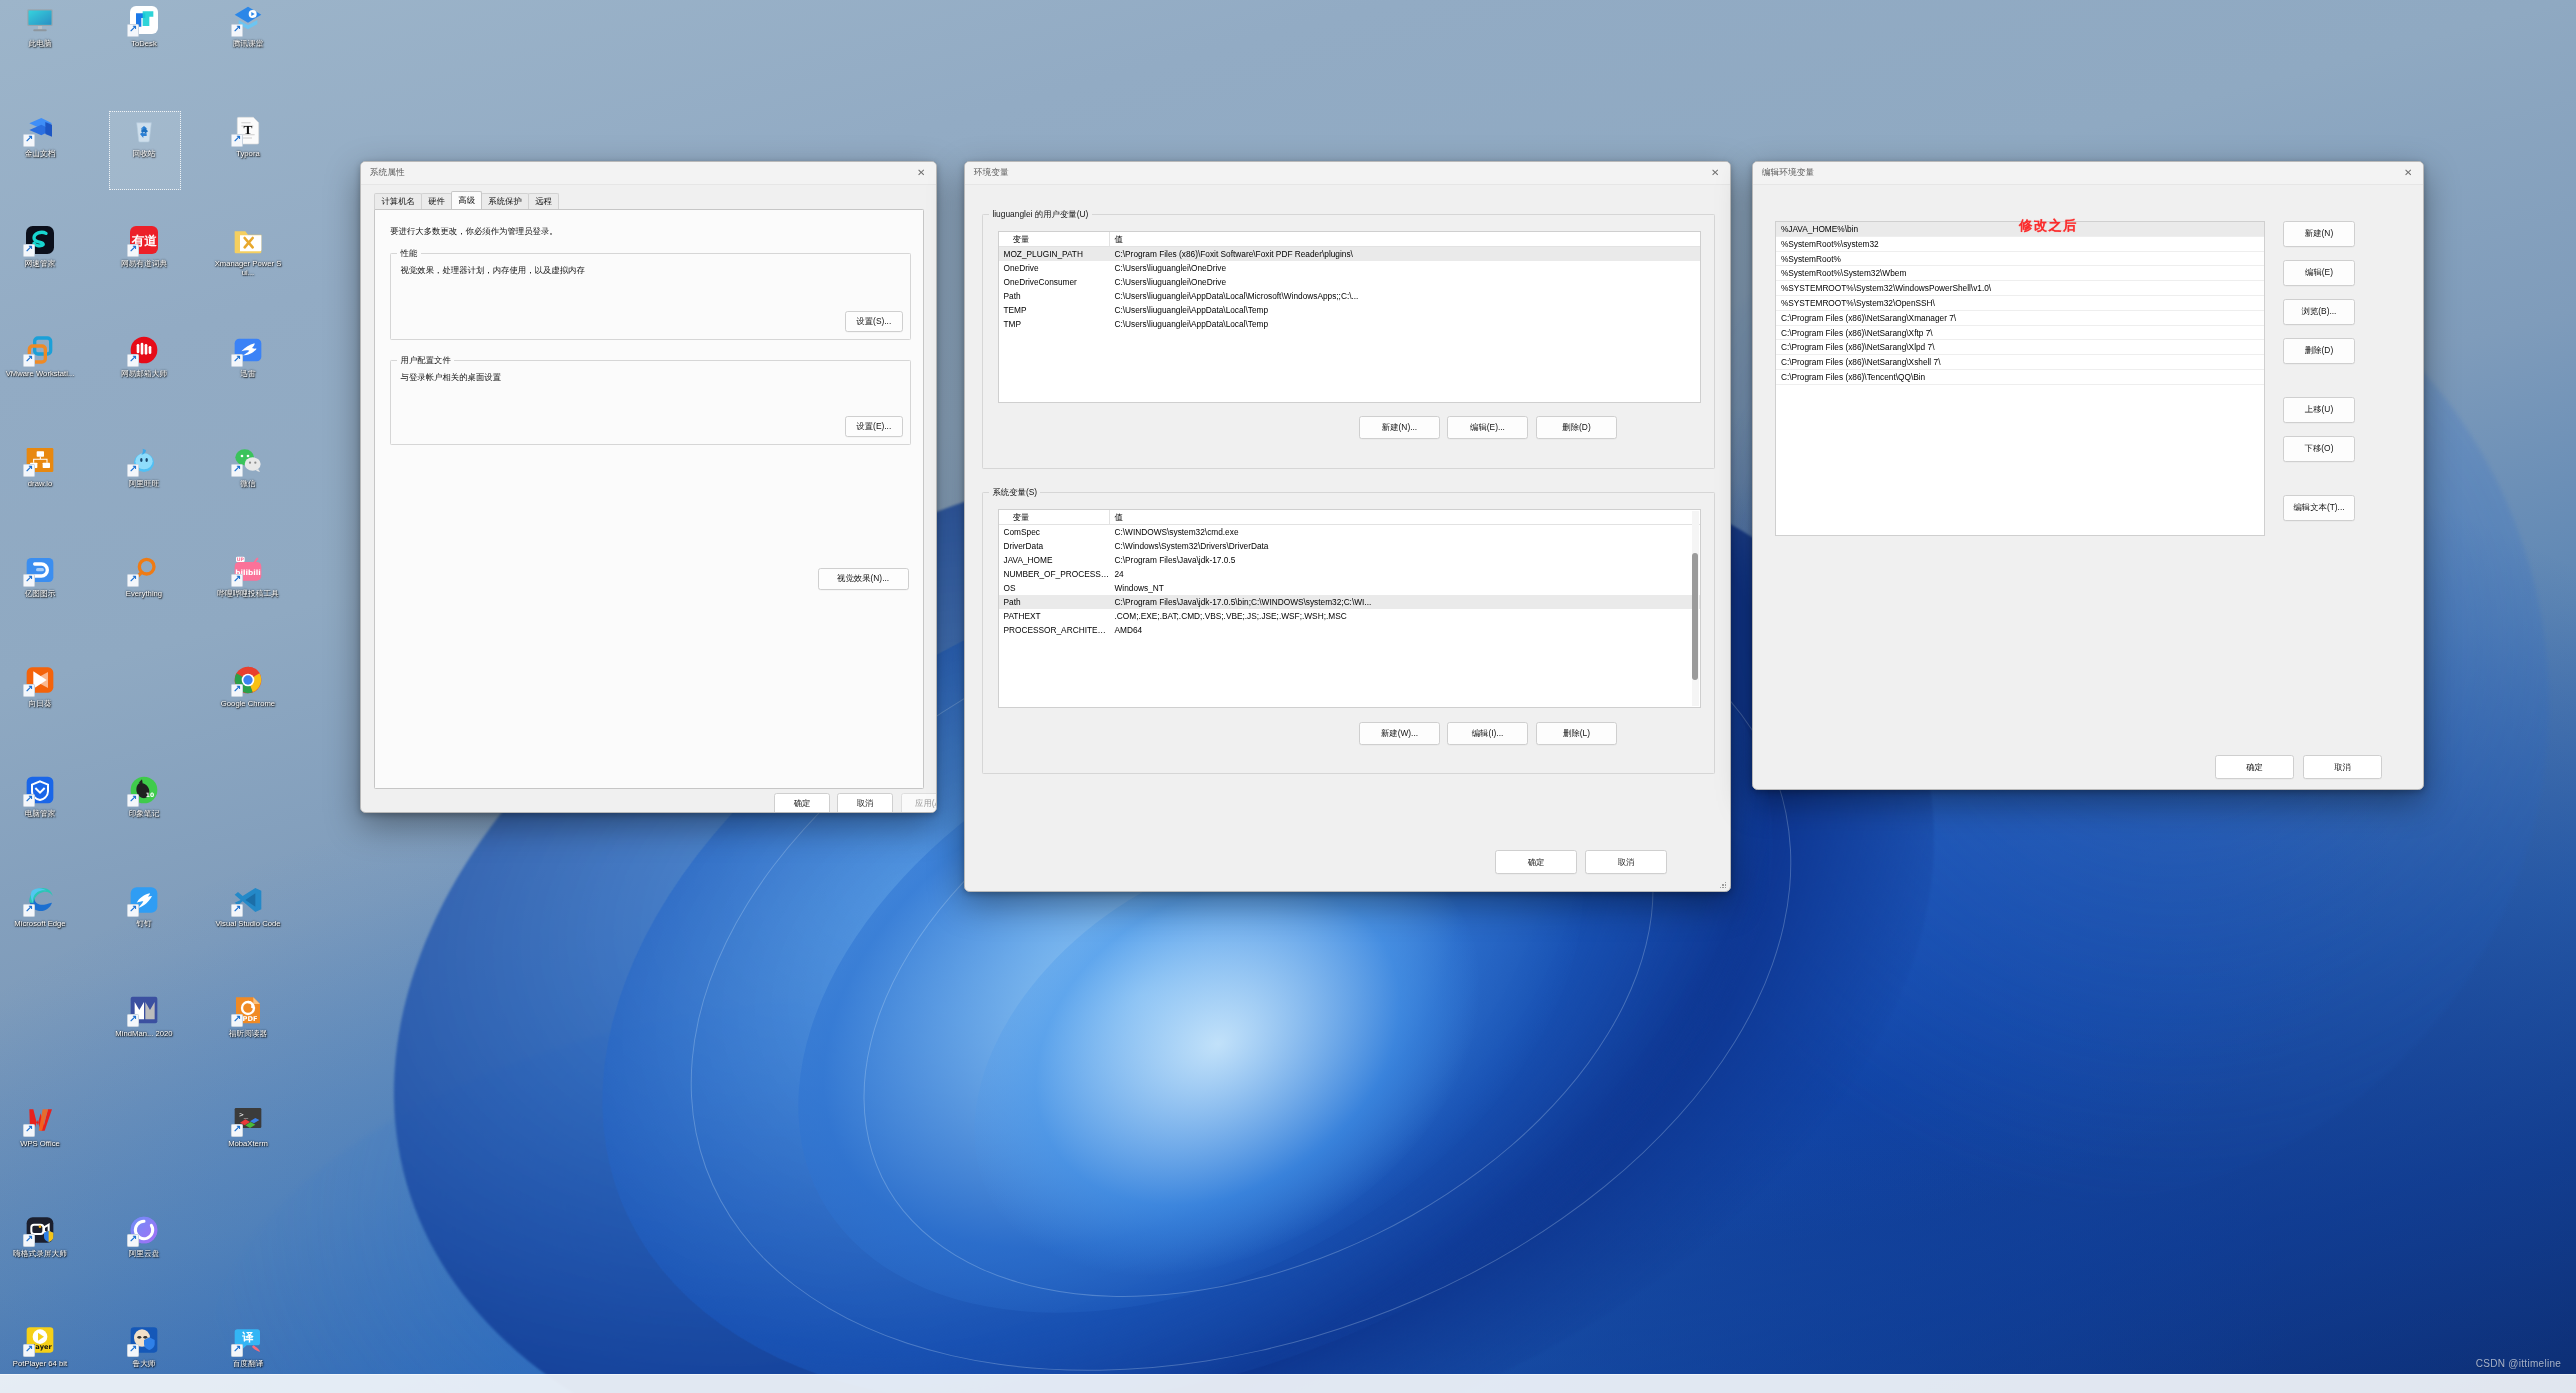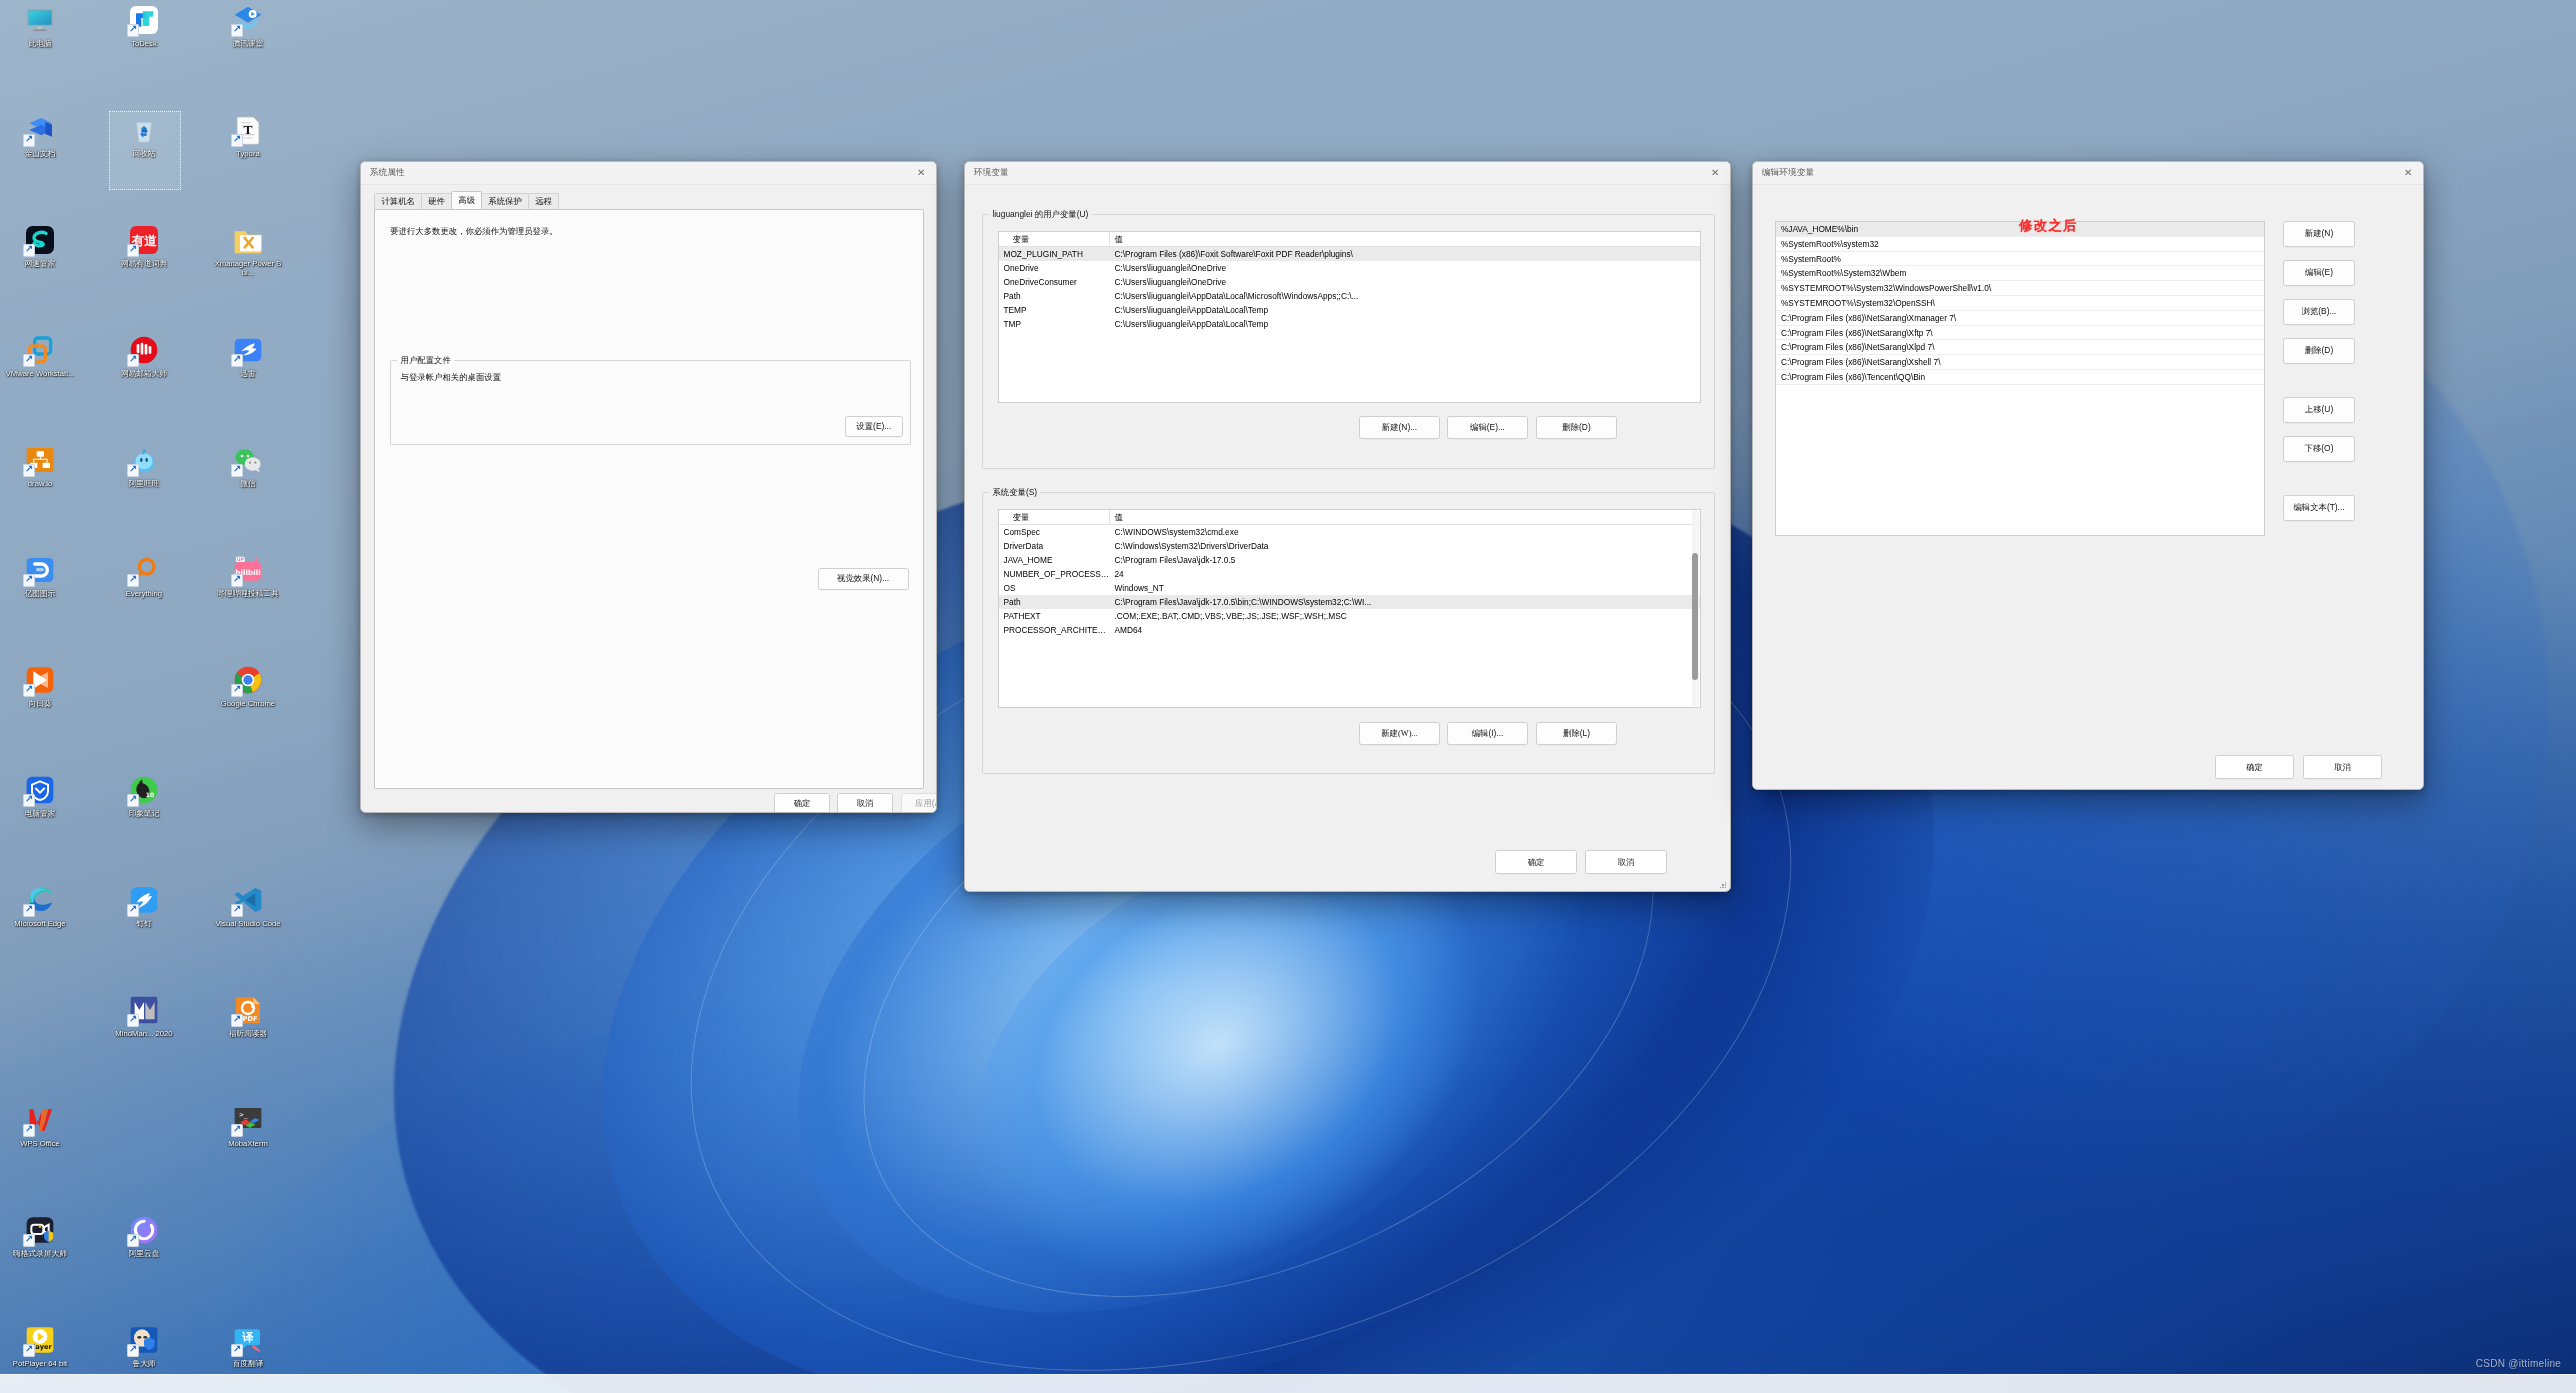--- a/index.html
+++ b/index.html
@@ -713,20 +713,25 @@
       <div class="tab">硬件</div>
       <div class="tab active">高级</div>
       <div class="tab">系统保护</div>
       <div class="tab">远程</div>
     </div>
 
   <div style="position:absolute; left:13.4px; top:47px; width:550px; height:580px; background:#fbfbfb; border:0.7px solid #c6c6c6; border-radius:0 1.3px 1.3px 1.3px;">
 
     <div class="static-text" style="left:14.8px; top:16px;">要进行大多数更改，你必须作为管理员登录。</div>
 
+    <div class="group" style="left:14.8px; top:43px; width:521px; height:87px; background:#fbfbfb;">
+      <div class="group-title" style="background:#fbfbfb;">性能</div>
+      <div class="static-text" style="left:9.4px; top:11.4px;">视觉效果，处理器计划，内存使用，以及虚拟内存</div>
+      <div class="btn" style="position:absolute; right:7.4px; bottom:7.4px; width:58px; height:21px;">设置(S)...</div>
+    </div>
 
     <div class="group" style="left:14.8px; top:150px; width:521px; height:85px; background:#fbfbfb;">
       <div class="group-title" style="background:#fbfbfb;">用户配置文件</div>
       <div class="static-text" style="left:9.4px; top:11.4px;">与登录帐户相关的桌面设置</div>
       <div class="btn" style="position:absolute; right:7.4px; bottom:7.4px; width:58px; height:21px;">设置(E)...</div>
     </div>
 
 
     <div class="btn" style="position:absolute; right:14.8px; top:358px; width:91px; height:21.5px;">视觉效果(N)...</div>
   </div>
@@ -819,21 +824,21 @@
         <div class="lv-row">
           <div class="c1">PATHEXT</div>
           <div class="c2">.COM;.EXE;.BAT;.CMD;.VBS;.VBE;.JS;.JSE;.WSF;.WSH;.MSC</div>
         </div>
         <div class="lv-row">
           <div class="c1">PROCESSOR_ARCHITECTURE</div>
           <div class="c2">AMD64</div>
         </div>
       </div>
 
-    <div class="btn" style="position:absolute; left:376px; top:229px; width:81px; height:23px;font-family:Liberation Serif, serif;">新建(W)...</div>
+    <div class="btn" style="position:absolute; left:376px; top:229px; width:81px; height:23px;">新建(W)...</div>
     <div class="btn" style="position:absolute; left:464px; top:229px; width:81px; height:23px;">编辑(I)...</div>
     <div class="btn" style="position:absolute; left:553px; top:229px; width:81px; height:23px;">删除(L)</div>
   </div>
 
   <div class="btn" style="position:absolute; left:530px; top:688px; width:82px; height:24px; background:#fff;">确定</div>
   <div class="btn" style="position:absolute; left:620px; top:688px; width:82px; height:24px; background:#fff;">取消</div>
   <div class="resize-grip"></div>
 </div>
 
 <div class="win" id="win-editenv" style="left:1752px; top:161px; width:672px; height:629px;">

